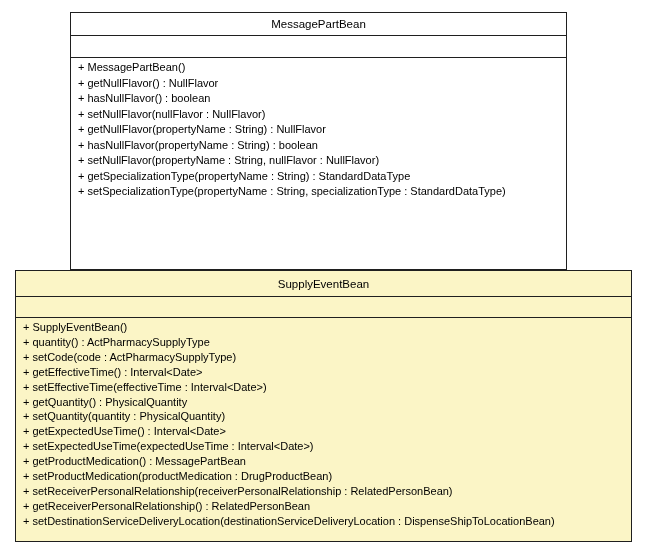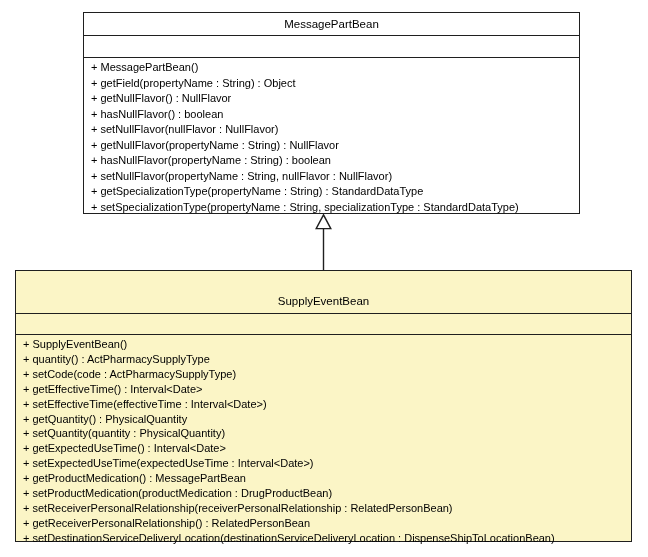--- a/index.html
+++ b/index.html
@@ -38,27 +38,27 @@
   .uml-methods {
     box-sizing: border-box;
     padding: 2px 0 0 7px;
     font-size: 11px;
   }
   .method-row {
     white-space: nowrap;
     overflow: hidden;
   }
   
-  .c0 { left: 83px; top: 12px; width: 497px; height: 202px; }
+  .c0 { left: 70px; top: 12px; width: 497px; height: 258px; }
   .c0 .uml-title   { height: 23px; }
   .c0 .uml-attrs   { height: 22px; }
   .c0 .method-row  { line-height: 15.5px; }
   
   .c1 { left: 15px; top: 270px; width: 617px; height: 272px; }
-  .c1 .uml-title   { height: 26px; margin-top: 17px; }
+  .c1 .uml-title   { height: 26px; }
   .c1 .uml-attrs   { height: 21px; }
   .c1 .method-row  { line-height: 14.9px; }
 
   .arrow-layer {
     position: absolute;
     left: 0;
     top: 0;
     pointer-events: none;
   }
 </style>
@@ -72,21 +72,20 @@
     <polygon points="323.5,214.8 316.2,228.6 330.8,228.6" fill="#ffffff" stroke="#1f1f1f" stroke-width="1.4"></polygon>
   </svg>
 
   <div class="uml-class c0" style="background-color: rgb(255, 255, 255);">
     <div class="uml-title">MessagePartBean</div>
     <div class="uml-attrs"></div>
     <div class="uml-methods">
 
         <div class="method-row">+ MessagePartBean()</div>
 
-        <div class="method-row">+ getField(propertyName : String) : Object</div>
 
         <div class="method-row">+ getNullFlavor() : NullFlavor</div>
 
         <div class="method-row">+ hasNullFlavor() : boolean</div>
 
         <div class="method-row">+ setNullFlavor(nullFlavor : NullFlavor)</div>
 
         <div class="method-row">+ getNullFlavor(propertyName : String) : NullFlavor</div>
 
         <div class="method-row">+ hasNullFlavor(propertyName : String) : boolean</div>

